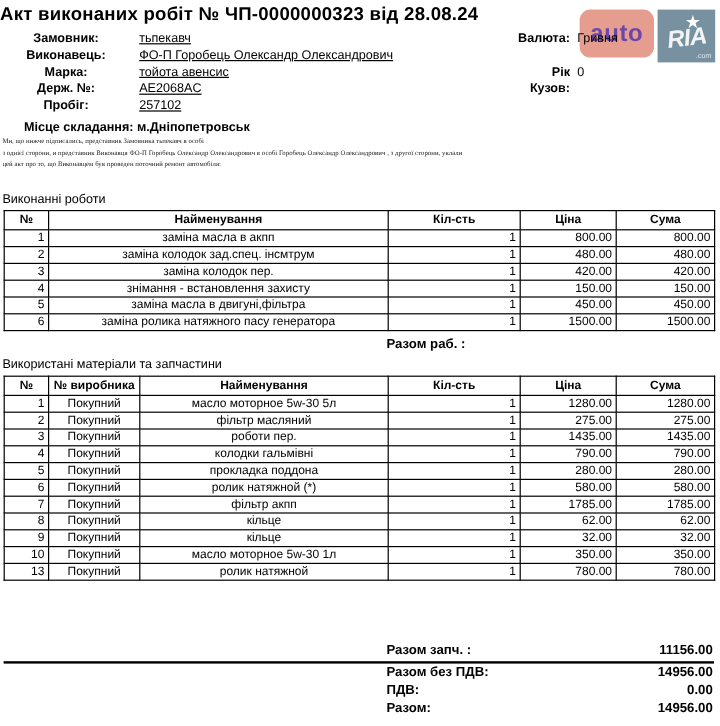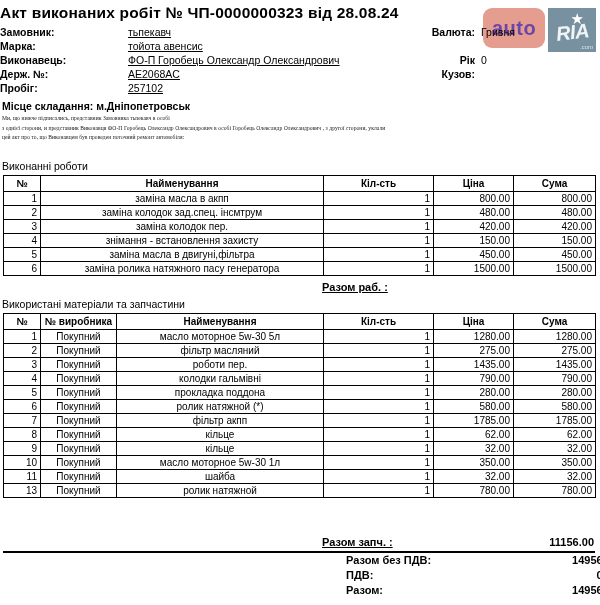--- a/index.html
+++ b/index.html
@@ -99,23 +99,23 @@
     width: 600px;
     font-size: 10.5px;
   }
   .hdr-row {
     display: flex;
     align-items: baseline;
     height: 14px;
   }
   .hl {
     width: 110px;
-    text-align: left;
-    font-weight: bold;
-    padding-right: 18px;
+    text-align: center;
+    font-weight: bold;
+    padding-right: 6px;
     white-space: nowrap;
   }
   .hv {
     flex: 0 0 auto;
     white-space: nowrap;
     text-decoration: underline;
   }
   .hl-r {
     width: 75px;
     text-align: right;
@@ -130,21 +130,21 @@
     position: absolute;
     left: 400px;
     top: 0;
     width: 200px;
   }
   .hdr-right-abs .hdr-row { height: 14px; }
 
   
   .place {
     position: absolute;
-    left: 2px;
+    left: 20px;
     top: 100px;
     font-size: 10.5px;
     font-weight: bold;
     white-space: nowrap;
   }
 
   
   .fine {
     position: absolute;
     left: 2px;
@@ -203,21 +203,21 @@
   #tbl-works { top: 175px; }
   #tbl-mats  { top: 313px; }
 
   
   .tot-line {
     position: absolute;
     font-size: 11px;
     font-weight: bold;
     white-space: nowrap;
   }
-  .tot-label { position: absolute; left: 322px; text-decoration: underline; }
+  .tot-label { position: absolute; left: 322px; }
   .tot-val   { position: absolute; left: 450px; width: 144px; text-align: right; }
 
   #tot-works { top: 281px; height: 14px; left: 0; width: 600px; }
   #tot-mats  { top: 536px; height: 14px; left: 0; width: 600px; }
 
   .rule {
     position: absolute;
     left: 3px;
     width: 592px;
     border-top: 2px solid #000000;
@@ -225,21 +225,20 @@
   }
   #rule-bottom { top: 551px; }
 
   .final-block {
     position: absolute;
     left: 0;
     top: 553px;
     width: 492px;
     font-size: 11px;
     font-weight: bold;
-    padding-left: 24px;
   }
   .final-row {
     position: relative;
     height: 15px;
     line-height: 15px;
   }
   .final-row .fl { position: absolute; left: 322px; white-space: nowrap; }
   .final-row .fv { position: absolute; left: 450px; width: 144px; text-align: right; }
 </style>
 </head>
@@ -260,26 +259,26 @@
     </div>
   </div>
 
   <div class="hdr">
     <div id="hdr-left">
         <div class="hdr-row">
           <div class="hl">Замовник:</div>
           <div class="hv">тьпекавч</div>
         </div>
         <div class="hdr-row">
+          <div class="hl">Виконавець:</div>
+          <div class="hv">ФО-П Горобець Олександр Олександрович</div>
+        </div>
+        <div class="hdr-row">
           <div class="hl">Марка:</div>
           <div class="hv">тойота авенсис</div>
-        </div>
-        <div class="hdr-row">
-          <div class="hl">Виконавець:</div>
-          <div class="hv">ФО-П Горобець Олександр Олександрович</div>
         </div>
         <div class="hdr-row">
           <div class="hl">Держ. №:</div>
           <div class="hv">AE2068AC</div>
         </div>
         <div class="hdr-row">
           <div class="hl">Пробіг:</div>
           <div class="hv">257102</div>
         </div>
       </div>
@@ -474,28 +473,20 @@
         </tr>
         <tr>
           <td class="c-num">10</td>
           <td class="c-text">Покупний</td>
           <td class="c-text">масло моторное 5w-30 1л</td>
           <td class="c-qty">1</td>
           <td class="c-price">350.00</td>
           <td class="c-sum">350.00</td>
         </tr>
         <tr>
-          <td class="c-num">11</td>
-          <td class="c-text">Покупний</td>
-          <td class="c-text">шайба</td>
-          <td class="c-qty">1</td>
-          <td class="c-price">32.00</td>
-          <td class="c-sum">32.00</td>
-        </tr>
-        <tr>
           <td class="c-num">13</td>
           <td class="c-text">Покупний</td>
           <td class="c-text">ролик натяжной</td>
           <td class="c-qty">1</td>
           <td class="c-price">780.00</td>
           <td class="c-sum">780.00</td>
         </tr>
       </tbody>
   </table>
 

